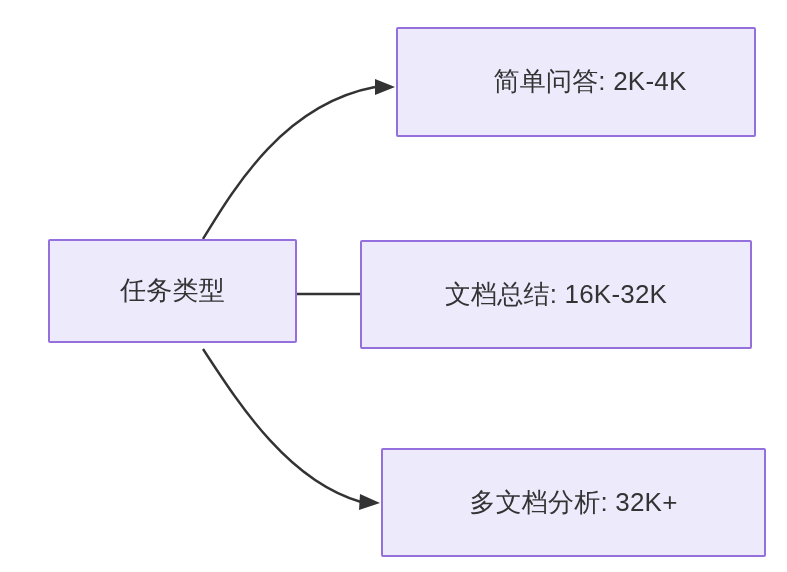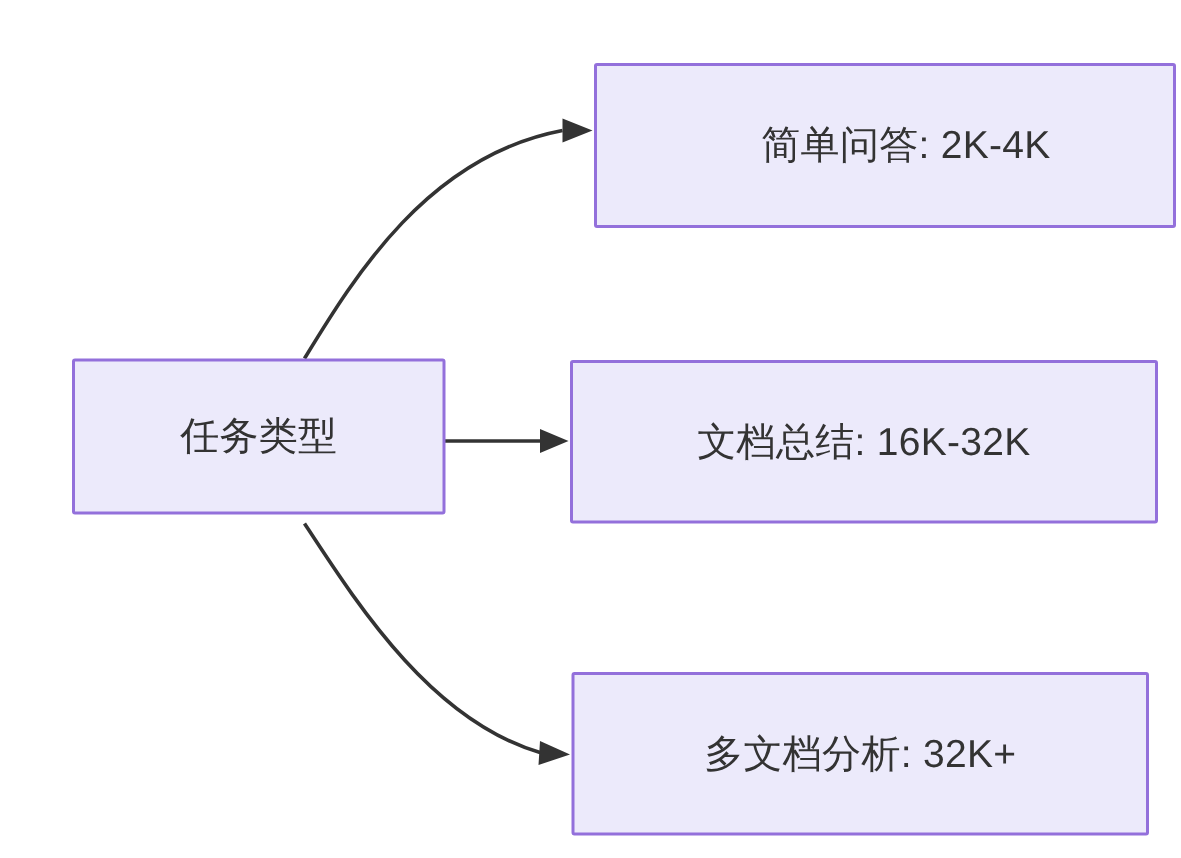--- a/index.html
+++ b/index.html
@@ -46,27 +46,27 @@
     text-align: center;
   }
   #node-root {
     left: 48px;
     top: 239px;
     width: 249px;
     height: 104px;
   }
   #node-simple-qa {
     left: 396px;
-    top: 42px;
-    width: 388px;
+    top: 27px;
+    width: 360px;
     height: 110px;
     padding-left: 28px;
   }
   #node-doc-summary {
-    left: 380px;
+    left: 360px;
     top: 240px;
     width: 392px;
     height: 109px;
   }
   #node-multi-doc {
     left: 381px;
     top: 448px;
     width: 385px;
     height: 109px;
   }

